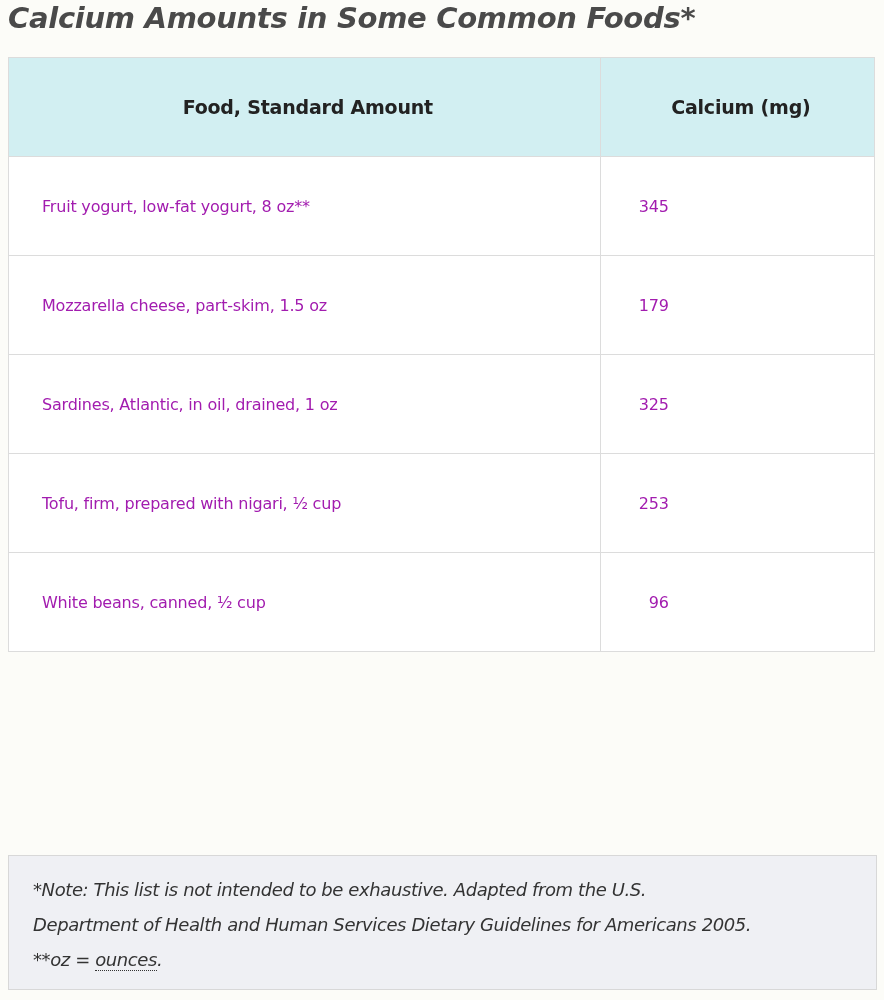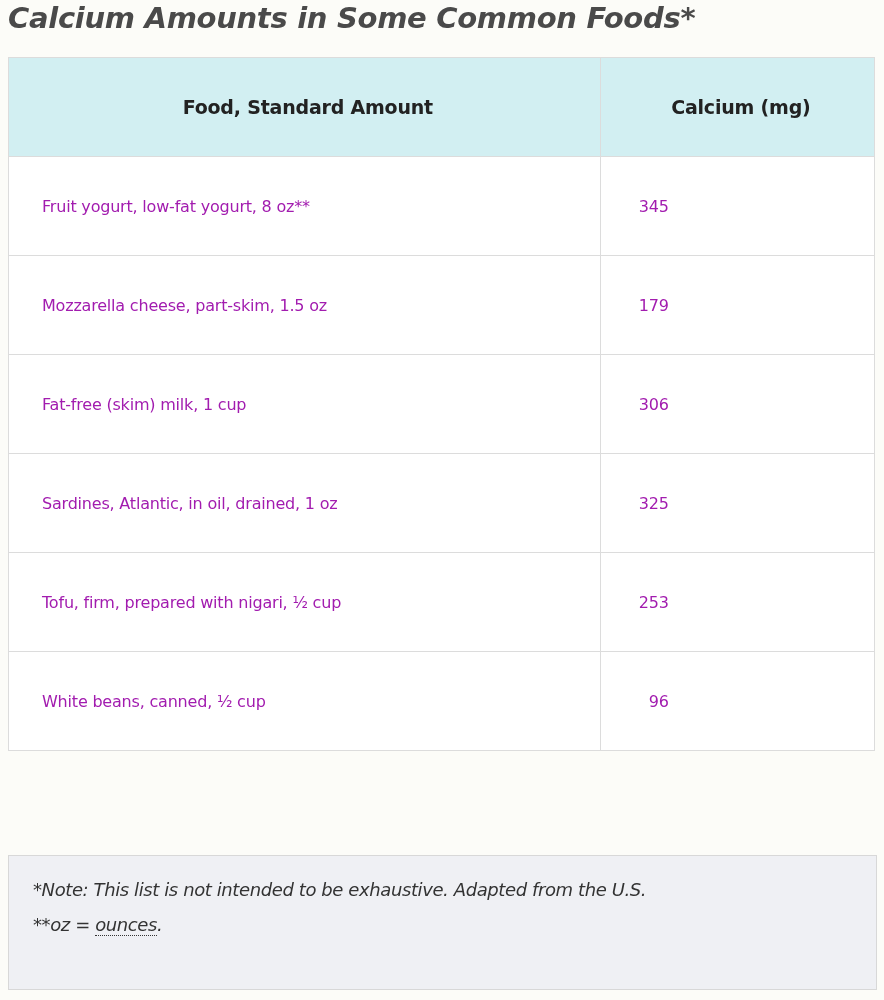--- a/index.html
+++ b/index.html
@@ -89,34 +89,31 @@
   <tbody>
     <tr>
       <td class="food-cell">Fruit yogurt, low-fat yogurt, 8 oz**</td>
       <td class="ca-cell"><span class="ca-inner">345</span></td>
     </tr>
     <tr>
       <td class="food-cell">Mozzarella cheese, part-skim, 1.5 oz</td>
       <td class="ca-cell"><span class="ca-inner">179</span></td>
     </tr>
     <tr>
-      <td class="food-cell">Fat-free (skim) milk, 1 cup</td>
-      <td class="ca-cell"><span class="ca-inner">306</span></td>
-    </tr>
-    <tr>
       <td class="food-cell">Sardines, Atlantic, in oil, drained, 1 oz</td>
       <td class="ca-cell"><span class="ca-inner">325</span></td>
     </tr>
     <tr>
       <td class="food-cell">Tofu, firm, prepared with nigari, ½ cup</td>
       <td class="ca-cell"><span class="ca-inner">253</span></td>
     </tr>
     <tr>
       <td class="food-cell">White beans, canned, ½ cup</td>
       <td class="ca-cell"><span class="ca-inner">96</span></td>
     </tr>
   </tbody>
 </table>
 
 <div class="note">
   <span class="line">*Note: This list is not intended to be exhaustive. Adapted from the U.S.</span>
+  <span class="line">Department of Health and Human Services Dietary Guidelines for Americans 2005.</span>
   <span class="line"><span>**oz = </span><abbr class="abbr">ounces</abbr><span>.</span></span>
 </div>
 
 </body></html>

